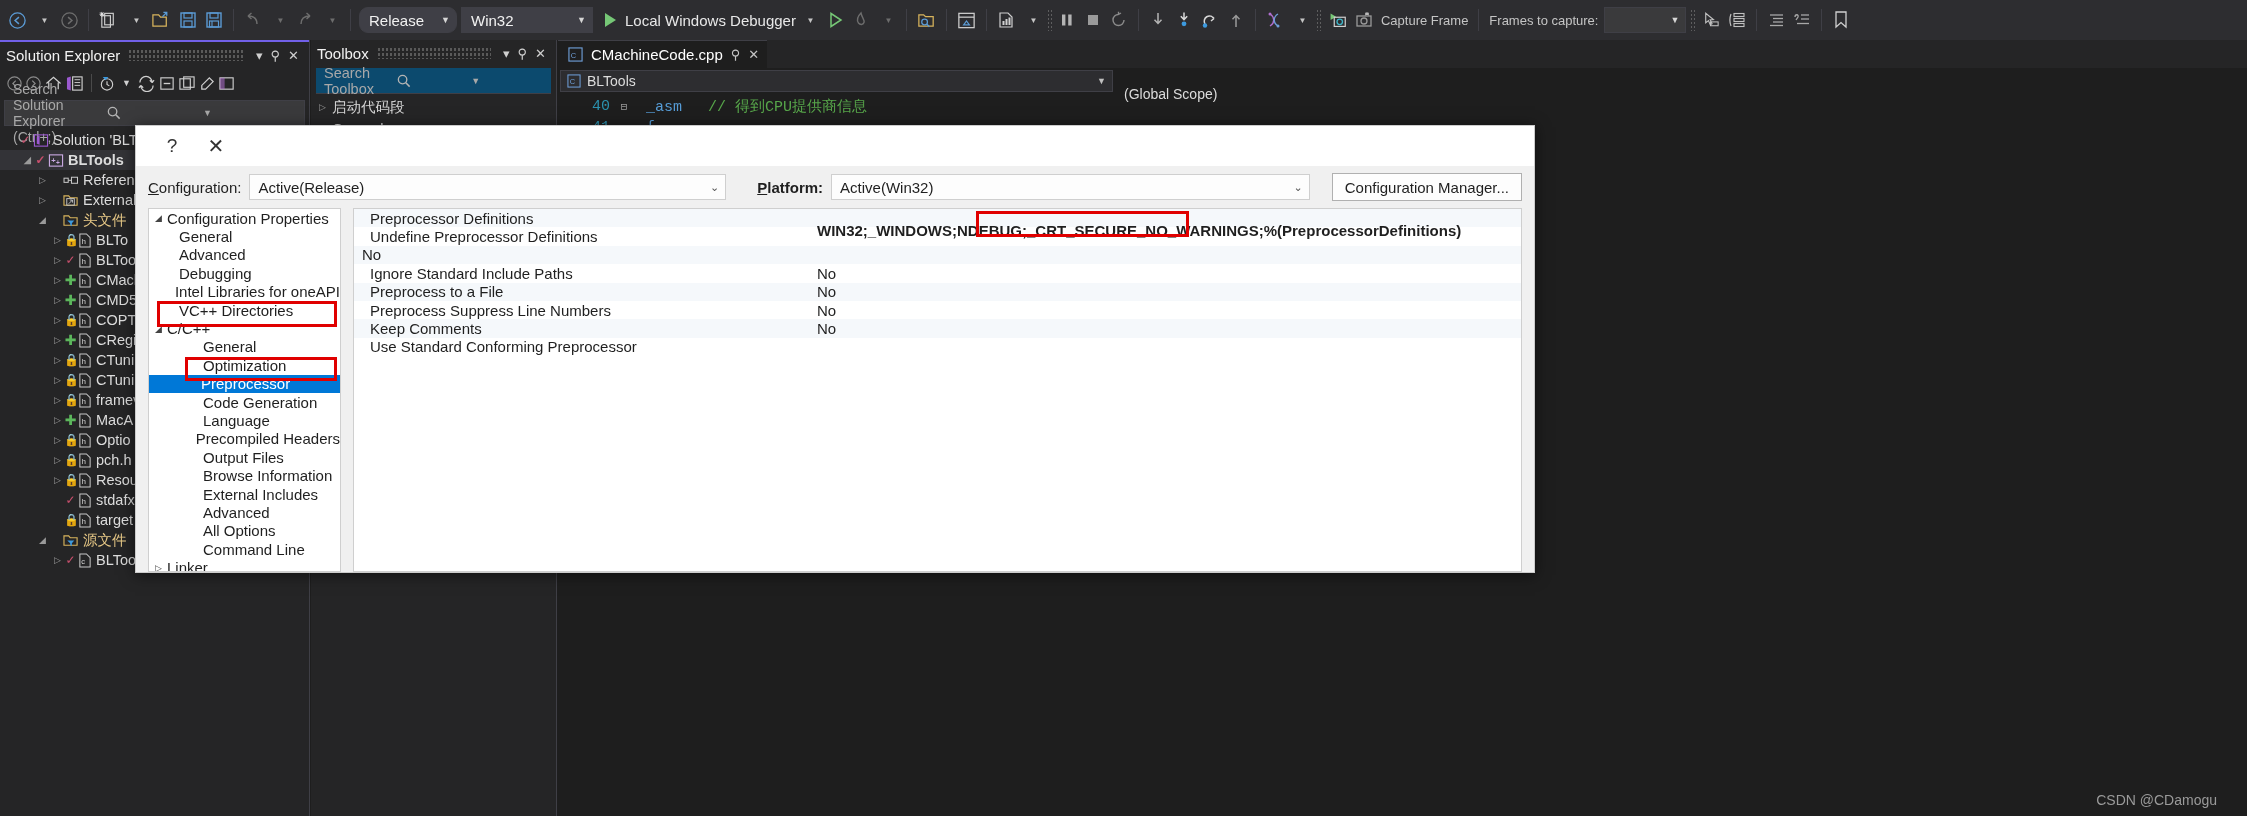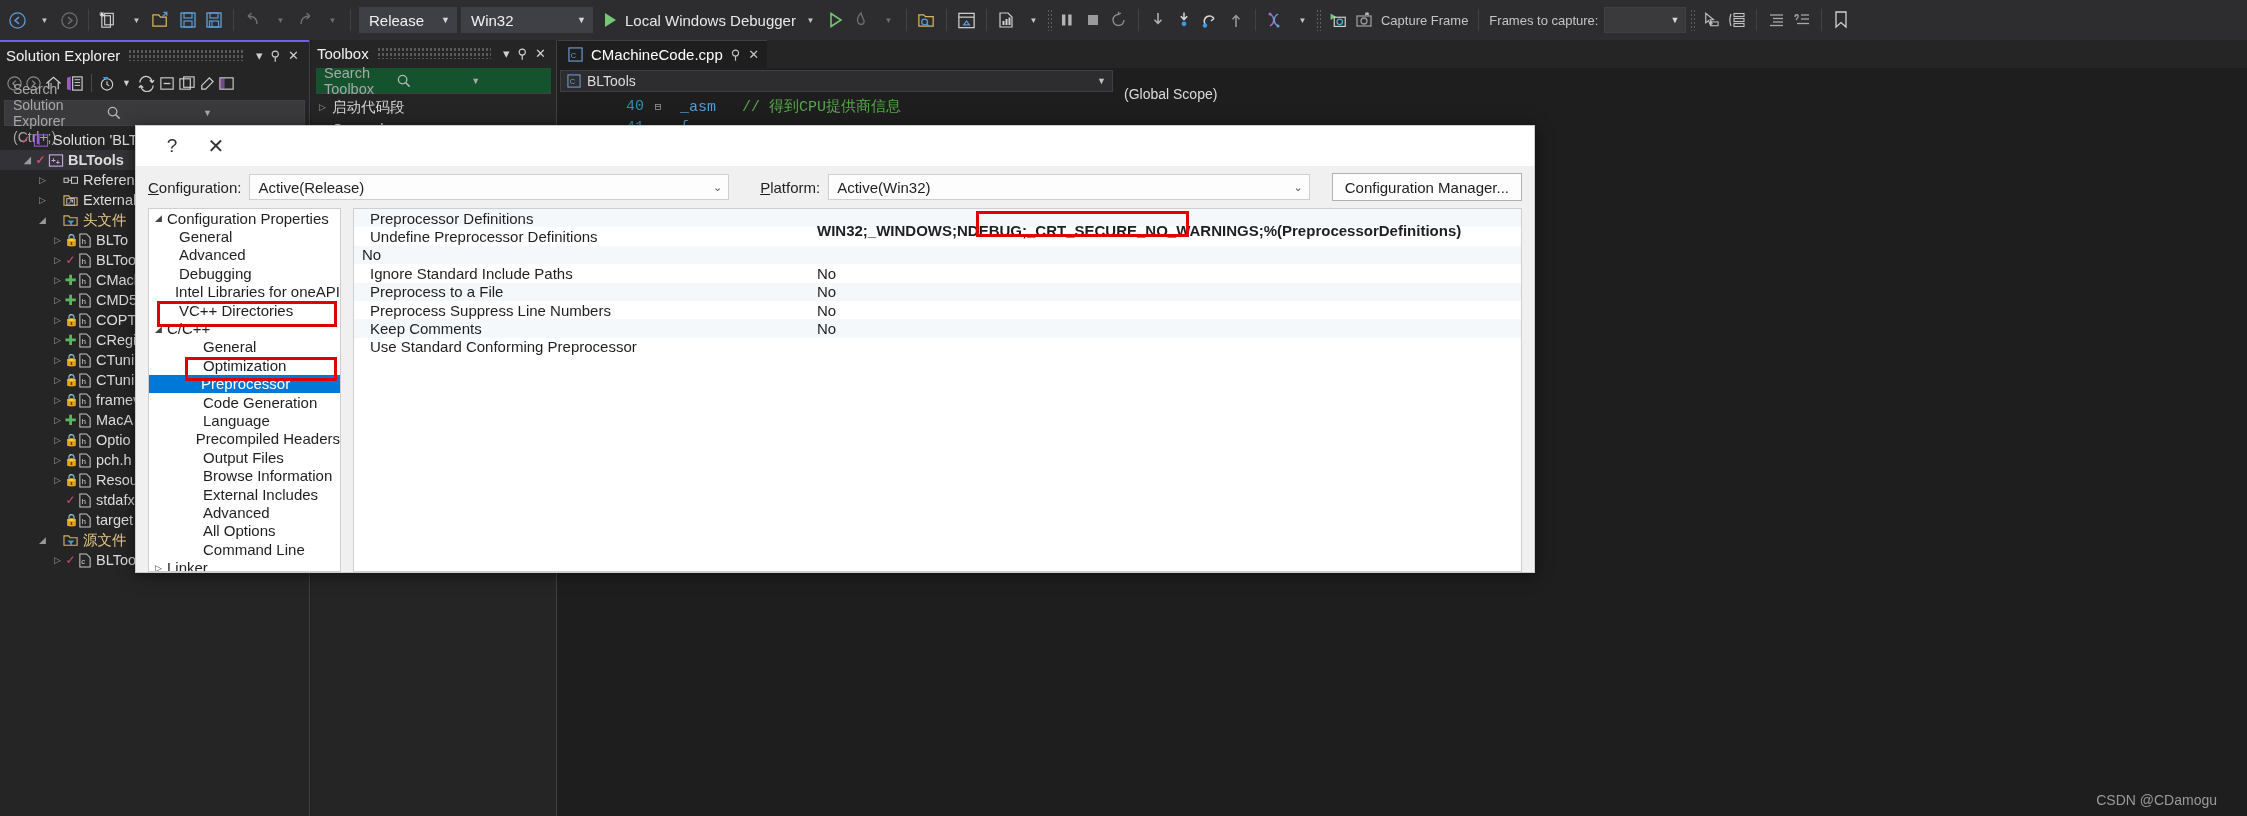--- a/index.html
+++ b/index.html
@@ -87,21 +87,21 @@
   .tname{ margin-left:4px; color:#dcdcdc; }
   .tname.amber{ color:#e8c987; }
   .ic-doc{ margin-left:1px; }
 
   
   .toolbox{
     position:absolute; left:311px; top:40px; width:246px; height:776px;
     background:#252526; border-right:1px solid #3f3f46;
   }
   .tbx-search{
-    height:26px; margin:2px 5px; background:#14532d; display:flex;
+    height:26px; margin:2px 5px; background:#0c4a6e; display:flex;
     align-items:center; padding:0 8px; border-bottom:1px solid #3f3f46;
   }
   .tbx-search span{ font-size:14.5px; color:#a8a8a8; flex:1; }
   .tbx-row{
     display:flex; align-items:center; height:22px; padding-left:8px;
     font-size:14.5px; color:#d6d6d6;
   }
   .tbx-row .ar{ width:13px; color:#9a9a9a; font-size:9px; }
 
   
@@ -118,21 +118,21 @@
   .etab .pin, .etab .x{ color:#c5c5c5; font-size:13px; }
   .navbars{ height:26px; display:flex; align-items:center; background:#1e1e1e; }
   .navbar{
     height:22px; margin:2px; background:#2d2d30; border:1px solid #3f3f46;
     display:flex; align-items:center; padding:0 6px; font-size:14px;
     color:#dcdcdc; justify-content:space-between;
   }
   .navbar.left{ width:553px; }
   .navbar.right{ width:auto; min-width:330px; background:#1e1e1e; border-color:transparent;margin-top:28px;}
   .code{ font-family:"Liberation Mono", monospace; font-size:15px; padding-top:2px;}
-  .cline{ display:flex; align-items:center; height:21px;margin-left:34px; }
+  .cline{ display:flex; align-items:center; height:21px; }
   .lnum{ width:52px; text-align:right; color:#2b91af; font-family:"Liberation Mono", monospace;}
   .gut{ width:28px; text-align:center; color:#9a9a9a; font-size:11px;}
   .ctext{ color:#dcdcdc; padding-left:8px; }
   .kw{ color:#569cd6; }
   .cmt{ color:#57a64a; }
 
   
   .rblock{
     position:absolute; right:0; top:290px; width:55px; height:300px; background:#1e1e1e;
   }
@@ -271,21 +271,21 @@
   <div class="tb-btn dim">
     <svg width="20" height="20" viewBox="0 0 20 20">
         <path d="M6 14 C6 8 10 6 15 6 M15 6 L11.5 3 M15 6 L11.5 9" fill="none" stroke="#6d6d6d" stroke-width="1.5"></path>
       </svg>
   </div>
   <div class="tb-btn dim">
       <span class="caret dim">▼</span>
     </div>
   <div class="tb-sep"></div>
 
-  <div class="combo" style="width:98px;">
+  <div class="combo" style="width:98px;border-radius:9px;">
     <span class="cv">Release</span>
     <span class="cc">▼</span>
   </div>
   <div class="combo" style="width:132px;">
     <span class="cv">Win32</span>
     <span class="cc">▼</span>
   </div>
 
   <div class="tb-btn" style="padding-left:8px;">
       <span class="tri-green"></span>
@@ -874,21 +874,21 @@
     <span class="dlg-help">?</span>
     <span class="dlg-close">✕</span>
   </div>
 
   <div class="dlg-cfg">
     <span class="lbl"><u>C</u>onfiguration:</span>
     <div class="dd" style="width:516px;">
       <span class="v">Active(Release)</span>
       <span class="a">⌄</span>
     </div>
-    <span class="lbl" style="margin-left:23px;"><u>P</u>latform:</span>
+    <span class="lbl" style="margin-left:23px;font-weight:bold;"><u>P</u>latform:</span>
     <div class="dd" style="width:518px;">
       <span class="v">Active(Win32)</span>
       <span class="a">⌄</span>
     </div>
     <div class="cfgmgr" style="margin-left:14px;">
       <span>Configuration Manager...</span>
     </div>
   </div>
 
   <div class="dlg-body">

